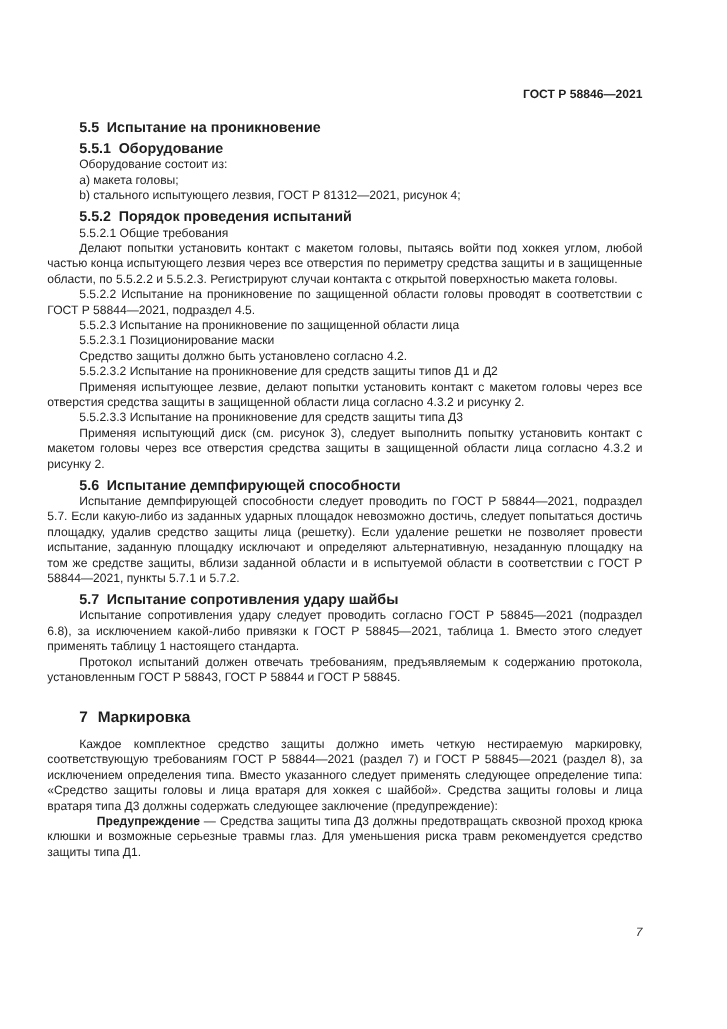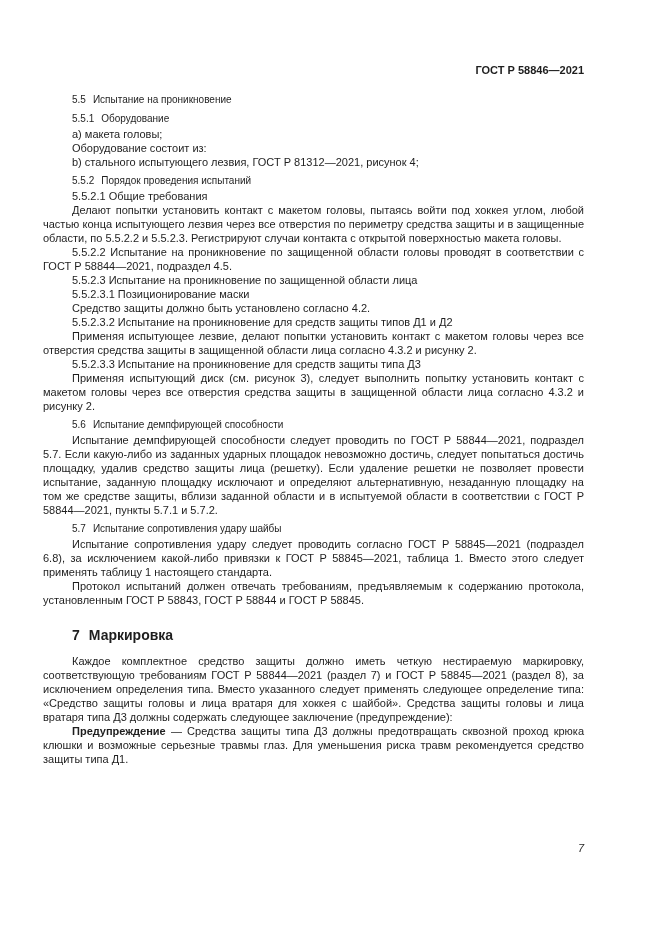--- a/index.html
+++ b/index.html
@@ -9,33 +9,33 @@
     width: 661px;
     height: 935px;
     background: #ffffff;
     overflow: hidden;
     font-family: "Liberation Sans", "DejaVu Sans", sans-serif;
     color: #1e1e1e;
   }
   .content {
     position: absolute;
     left: 43px;
-    top: 64px;
+    top: 80px;
     width: 541px;
   }
   .doc-header {
     text-align: right;
     font-weight: 700;
     font-size: 11px;
     line-height: 13px;
     margin: 0 0 16px 0;
   }
   .h3 {
-    font-size: 10px;
-    font-weight: 400;
+    font-size: 13px;
+    font-weight: 700;
     line-height: 14px;
     margin: 5px 0 1px 0;
     padding-left: 29px;
   }
   .h1 {
     font-size: 14px;
     font-weight: 700;
     line-height: 16px;
     margin: 20px 0 11px 0;
     padding-left: 29px;
@@ -52,36 +52,36 @@
     -webkit-hyphens: auto;
   }
   .pagenum {
     position: absolute;
     top: 842px;
     right: 77px;
     font-size: 11px;
     font-style: italic;
     color: #2a2a2a;
   }
-  b.wl { font-weight: 700; }
+  b.wl { font-weight: 700; margin-left: 16px; }
 </style>
 </head>
 <body>
 
 <div class="page">
   <div class="content">
 
     <div class="doc-header">ГОСТ Р 58846—2021</div>
 
     <div class="h3"><span class="hnum">5.5</span><span>Испытание на проникновение</span></div>
 
     <div class="h3"><span class="hnum">5.5.1</span><span>Оборудование</span></div>
 
+    <p class="bp">Оборудование состоит из:</p>
     <p class="bp">a) макета головы;</p>
-    <p class="bp">Оборудование состоит из:</p>
     <p class="bp">b) стального испытующего лезвия, ГОСТ Р 81312—2021, рисунок 4;</p>
 
     <div class="h3"><span class="hnum">5.5.2</span><span>Порядок проведения испытаний</span></div>
 
     <p class="bp">5.5.2.1 Общие требования</p>
     <p class="bp">Делают попытки установить контакт с макетом головы, пытаясь войти под хоккея углом, любой частью конца испытующего лезвия через все отверстия по периметру средства защиты и в защищенные области, по 5.5.2.2 и 5.5.2.3. Регистрируют случаи контакта с открытой поверхностью макета головы.</p>
     <p class="bp">5.5.2.2 Испытание на проникновение по защищенной области головы проводят в соответствии с ГОСТ Р 58844—2021, подраздел 4.5.</p>
     <p class="bp">5.5.2.3 Испытание на проникновение по защищенной области лица</p>
     <p class="bp">5.5.2.3.1 Позиционирование маски</p>
     <p class="bp">Средство защиты должно быть установлено согласно 4.2.</p>

